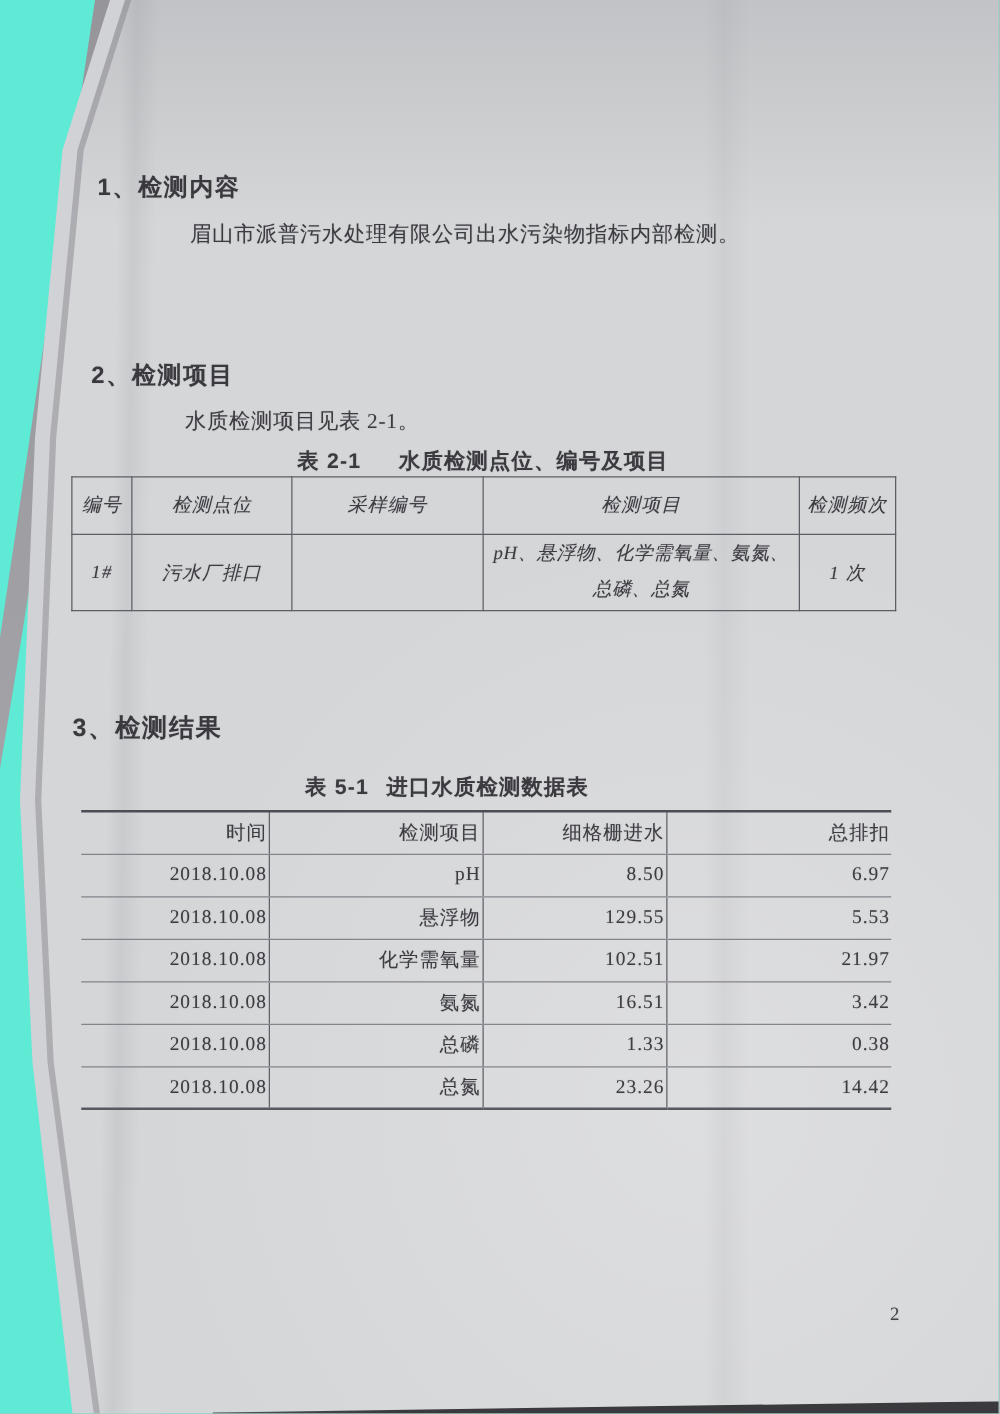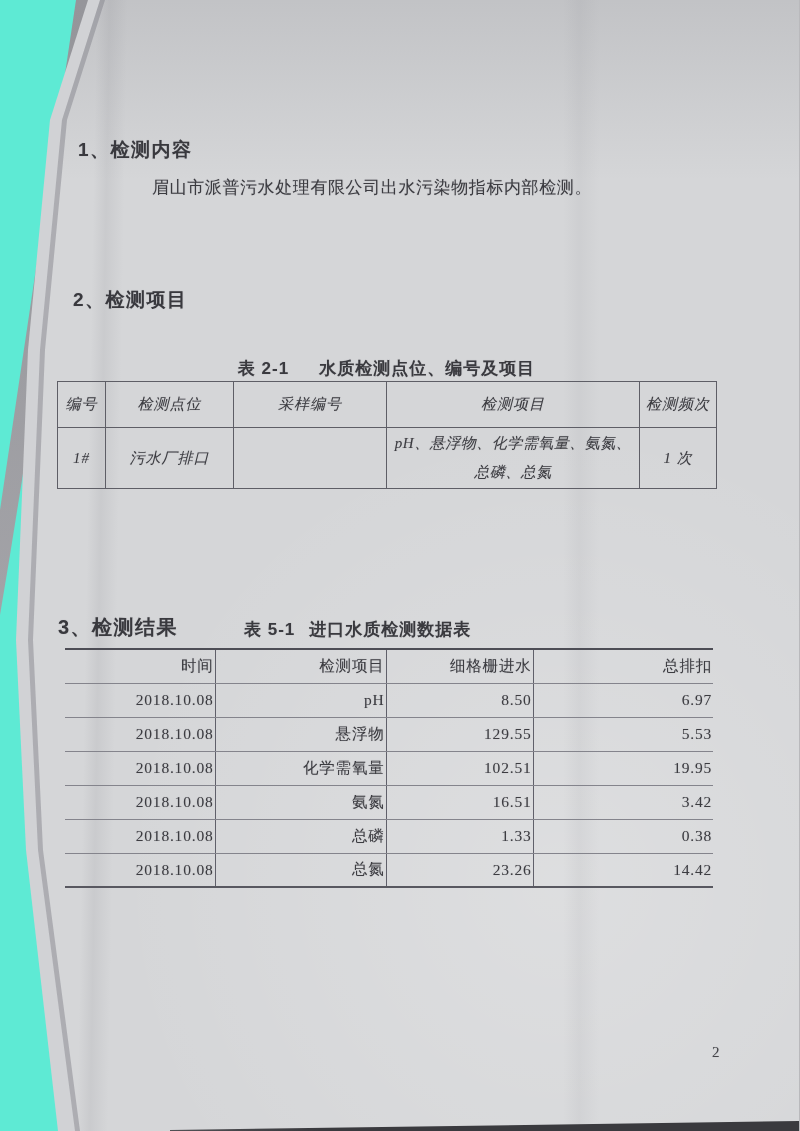--- a/index.html
+++ b/index.html
@@ -102,20 +102,21 @@
   <div class="paper"></div>
   <div class="paper-edge-shadow"></div>
   <div class="desk-shadow"></div>
 
   <div class="content">
 
     <div class="abs h-sec" style="left:78px;top:137px;">1、检测内容</div>
     <div class="abs body-text" style="left:108px;top:176px;">眉山市派普污水处理有限公司出水污染物指标内部检测。</div>
 
     <div class="abs h-sec" style="left:73px;top:287px;">2、检测项目</div>
+    <div class="abs body-text" style="left:104px;top:325px;">水质检测项目见表 2-1。</div>
 
     <div class="abs caption" style="left:57px;top:357px;width:659px;text-align:center;">
       <span>表 2-1</span><span style="display:inline-block;width:30px;"></span><span>水质检测点位、编号及项目</span>
     </div>
 
     <table class="t21">
       <colgroup>
         <col style="width:48px">
           <col style="width:128px">
           <col style="width:153px">
@@ -133,21 +134,21 @@
       <tr class="dat">
         <td>1#</td>
         <td>污水厂排口</td>
         <td></td>
         <td class="items">pH、悬浮物、化学需氧量、氨氮、总磷、总氮</td>
         <td>1 次</td>
       </tr>
     </tbody>
       </table>
 
-    <div class="abs h-sec" style="left:58px;top:614px;font-size:20px;">3、检测结果</div>
+    <div class="abs h-sec" style="left:58px;top:569px;font-size:20px;">3、检测结果</div>
 
     <div class="abs caption" style="left:244px;top:618px;">
       <span>表 5-1</span><span style="display:inline-block;width:14px;"></span><span>进口水质检测数据表</span>
     </div>
 
     <table class="t51">
       <colgroup>
         <col style="width:150px">
           <col style="width:171px">
           <col style="width:147px">
@@ -169,21 +170,21 @@
       <tr>
         <td>2018.10.08</td>
         <td>悬浮物</td>
         <td>129.55</td>
         <td>5.53</td>
       </tr>
       <tr>
         <td>2018.10.08</td>
         <td>化学需氧量</td>
         <td>102.51</td>
-        <td>19.95</td>
+        <td>21.97</td>
       </tr>
       <tr>
         <td>2018.10.08</td>
         <td>氨氮</td>
         <td>16.51</td>
         <td>3.42</td>
       </tr>
       <tr>
         <td>2018.10.08</td>
         <td>总磷</td>

